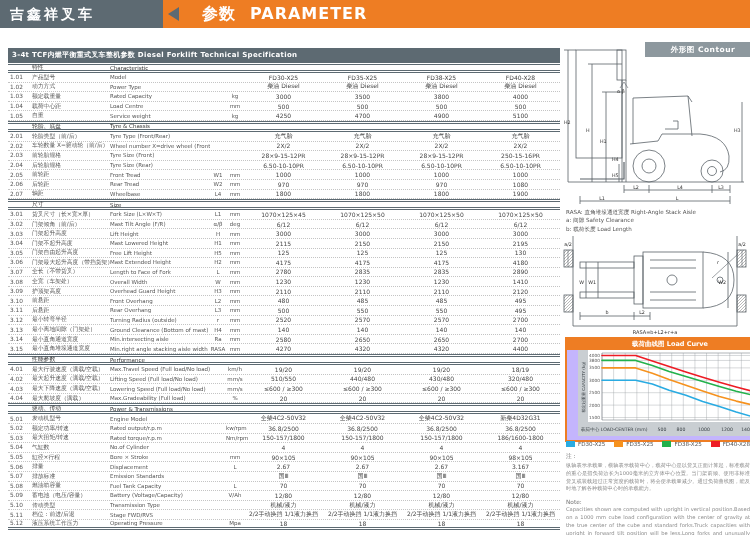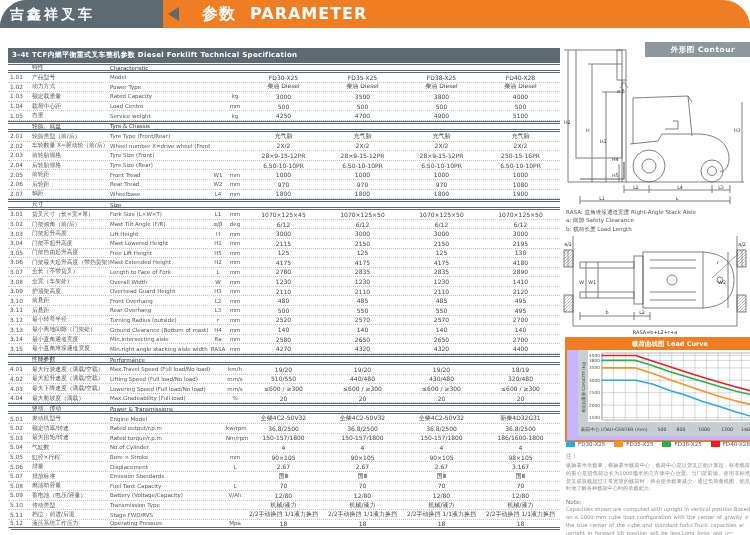--- a/index.html
+++ b/index.html
@@ -1,17 +1,17 @@
 <!DOCTYPE html>
 <html><head>
 <meta charset="utf-8">
 <style>
   html,body{margin:0;padding:0;background:#fff;}
   .page{position:relative;width:750px;height:535px;background:#fff;overflow:hidden;
-        font-family:"DejaVu Sans",sans-serif;color:#444;border-radius:27px;}
+        font-family:"DejaVu Sans",sans-serif;color:#444;}
   
   .topbar{position:absolute;left:0;top:0;width:750px;height:28px;background:#ee7d23;}
   .brand{position:absolute;left:0;top:0;width:163px;height:28px;background:#5d6a72;color:#fff;
          font-weight:bold;font-size:14px;line-height:28px;padding-left:10px;box-sizing:border-box;letter-spacing:3px;}
   .brand-arrow{position:absolute;left:168px;top:7px;width:0;height:0;
          border-right:11px solid #5d6a72;border-top:7px solid transparent;border-bottom:7px solid transparent;}
   .param{position:absolute;left:202px;top:0;height:28px;line-height:28px;color:#fff;font-weight:bold;font-size:16px;letter-spacing:1px;}
   .param span{margin-right:14px;}
   
   .table-wrap{position:absolute;left:8px;top:48px;width:552px;}

